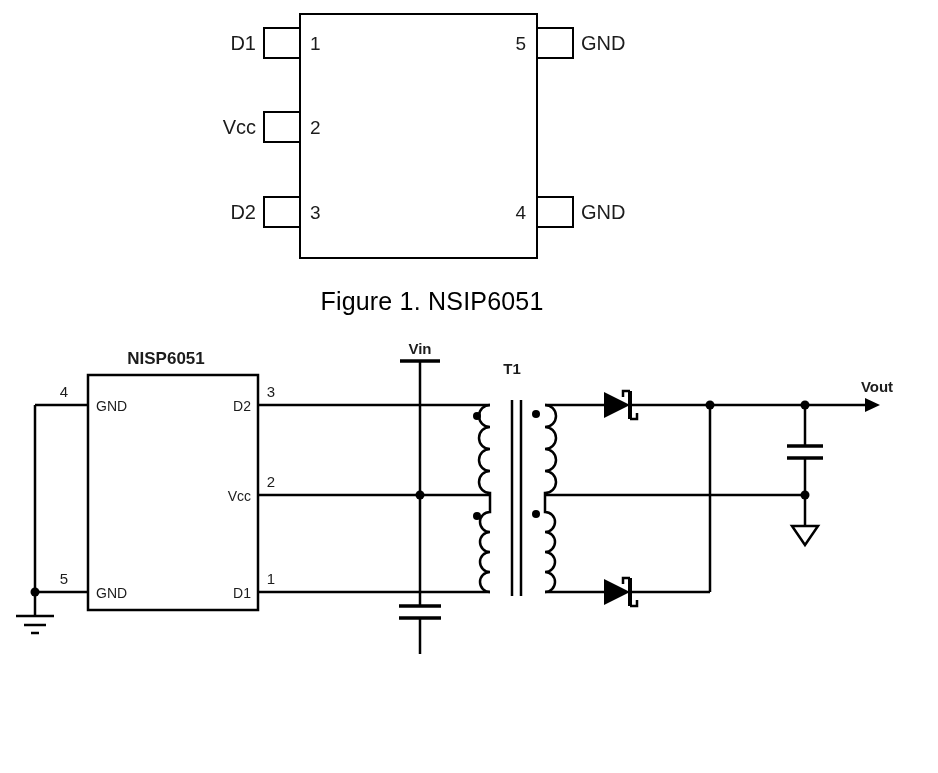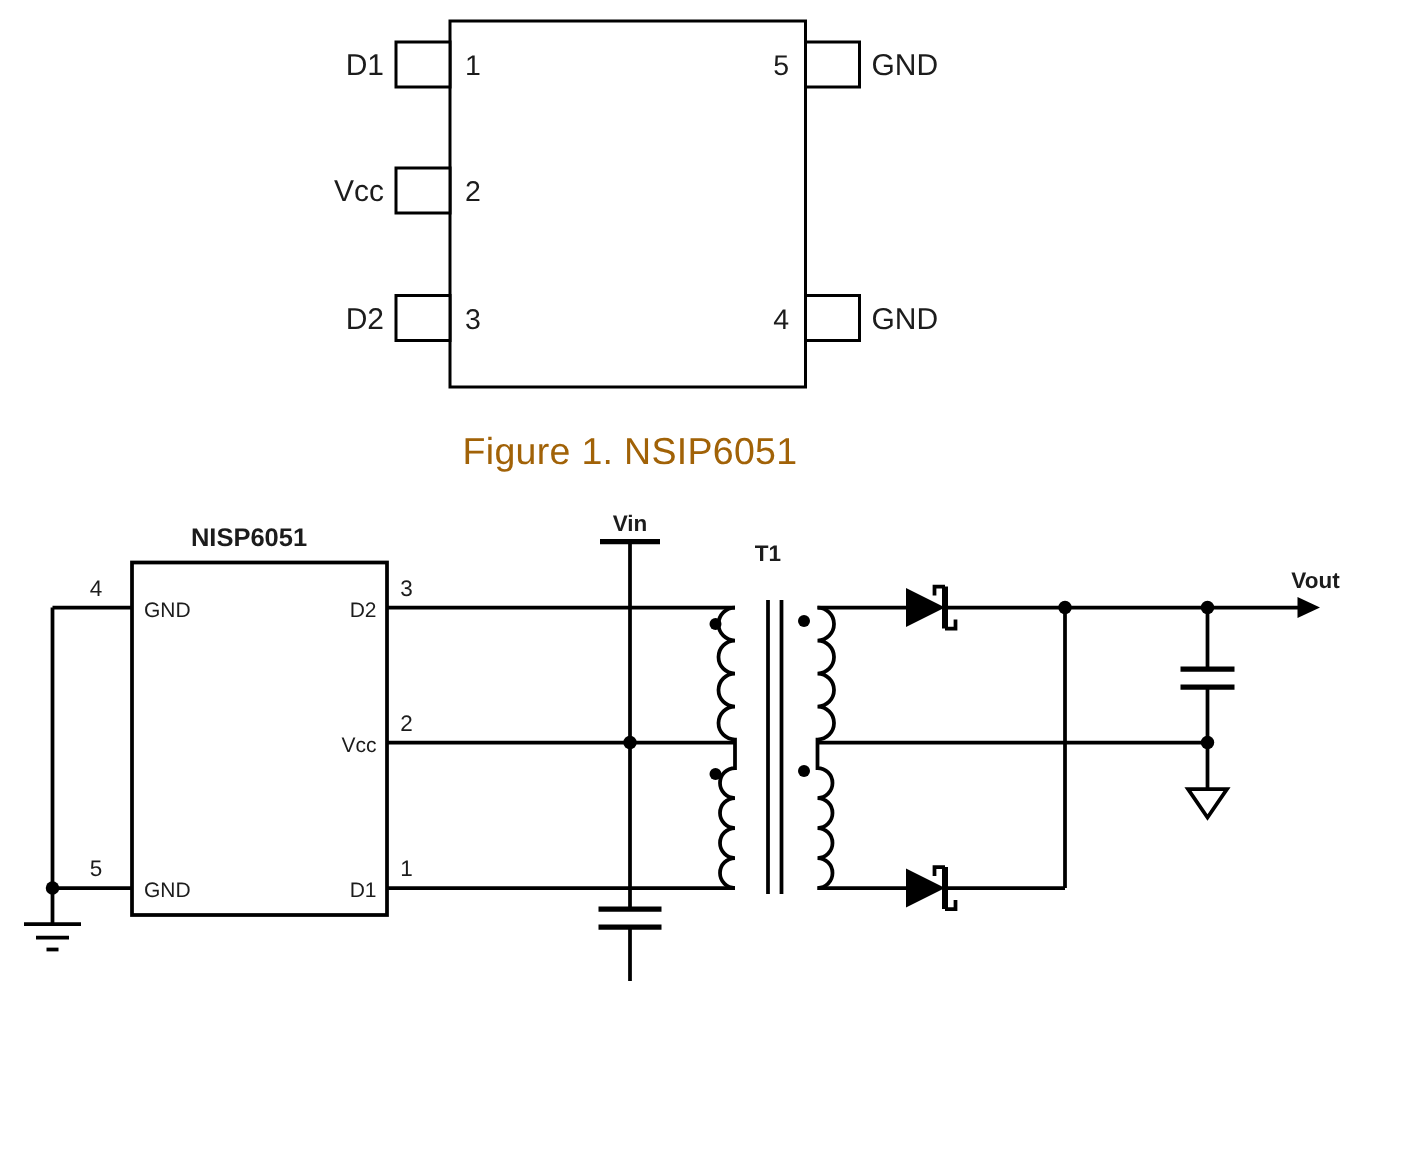--- a/index.html
+++ b/index.html
@@ -1,19 +1,19 @@
 <!DOCTYPE html>
 <html><head>
 <meta charset="utf-8">
 <style>
   html,body{margin:0;padding:0;background:#ffffff;}
   #page{position:relative;width:938px;height:654px;background:#fff;overflow:hidden;
         font-family:"Liberation Sans",sans-serif;}
-  .caption{position:absolute;left:0;width:840px;text-align:center;
-           font-size:25px;color:#a16207;letter-spacing:0.2px;}
+  .caption{position:absolute;left:12px;width:840px;text-align:center;
+           font-size:25px;color:#000000;letter-spacing:0.2px;}
   #caption1{top:287px;}
   #caption2{top:719px;}
   svg{position:absolute;left:0;display:block;}
   #fig1{top:0;}
   #fig2{top:335px;}
   text{font-family:"Liberation Sans",sans-serif;fill:#1c1c1c;}
 </style>
 </head>
 <body>
 

